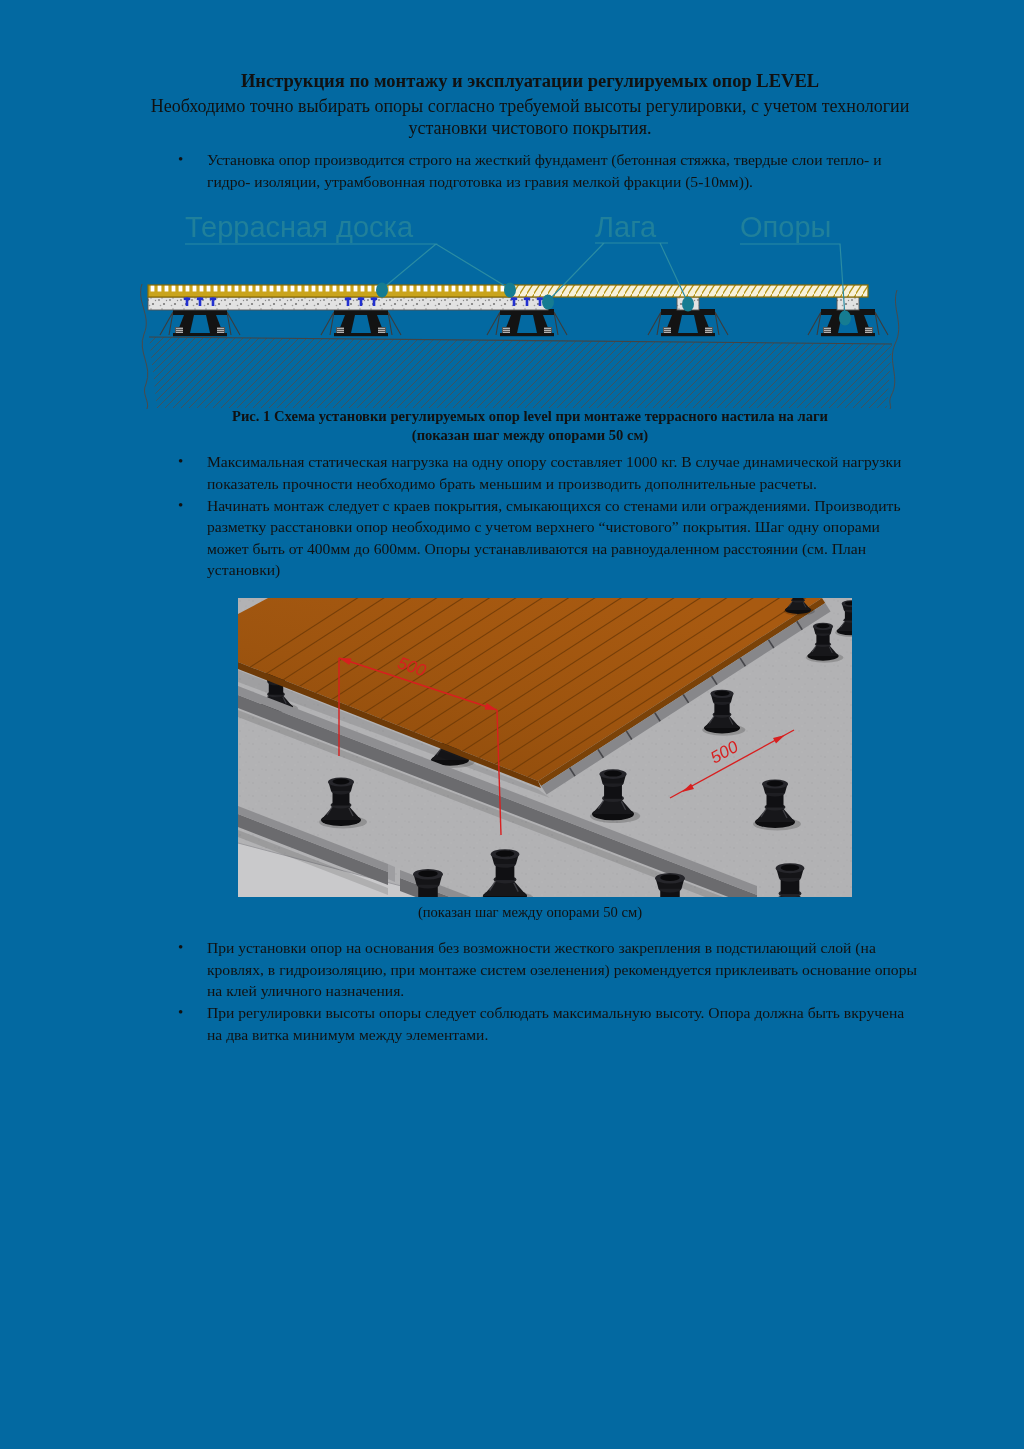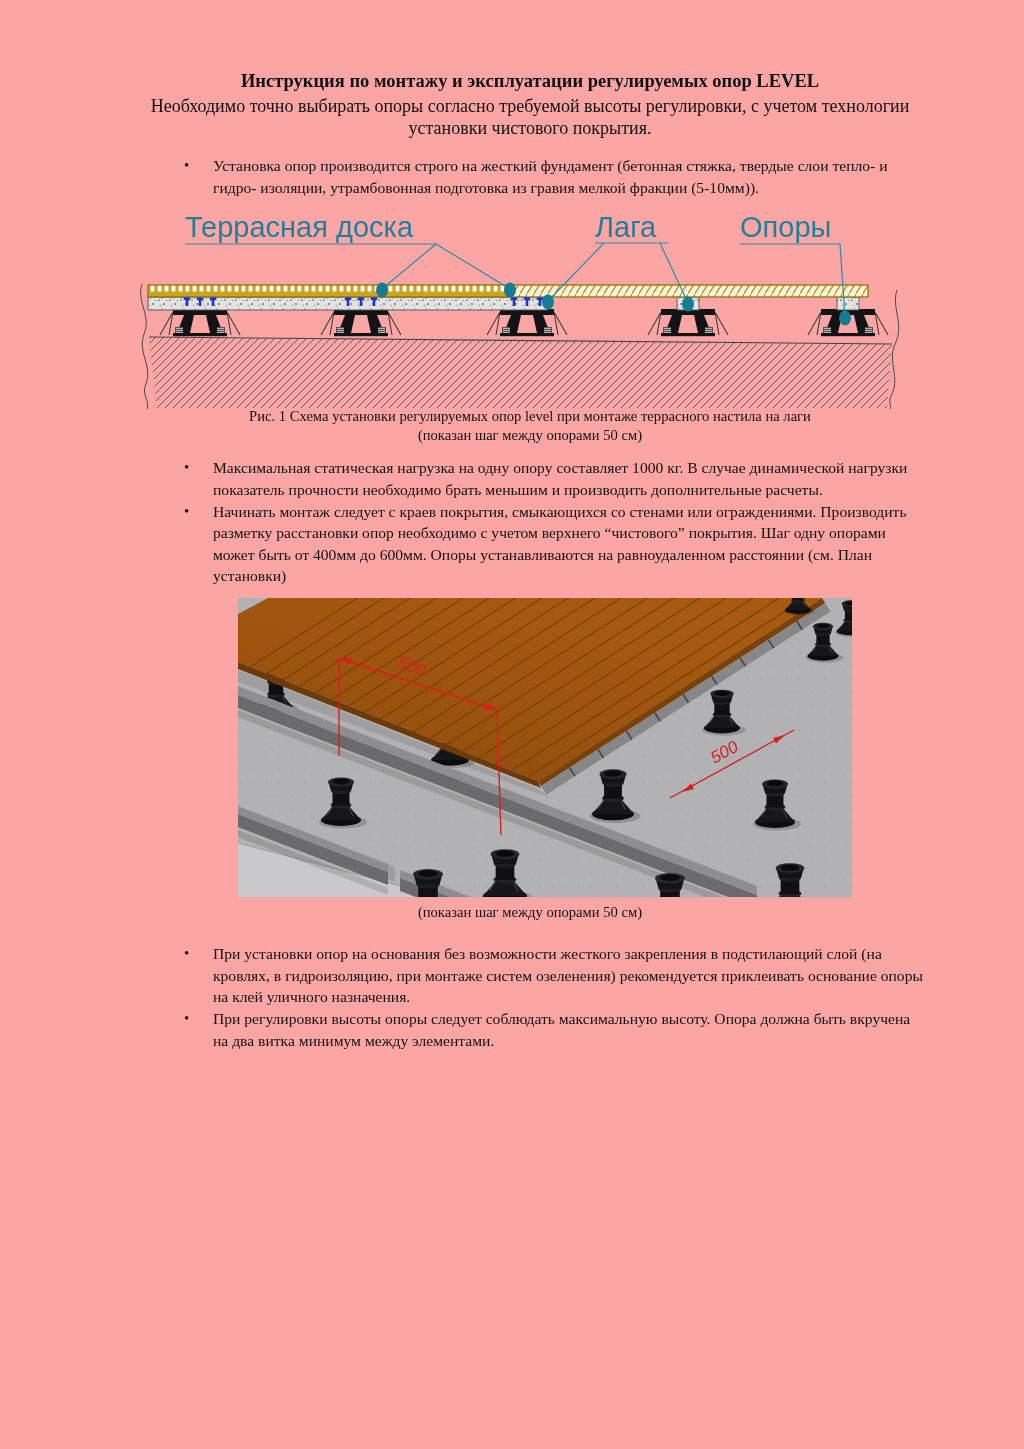--- a/index.html
+++ b/index.html
@@ -1,31 +1,31 @@
 <!DOCTYPE html>
 <html><head>
 <meta charset="utf-8">
 <style>
   html,body{margin:0;padding:0;background:#ffffff;}
-  .page{position:relative;width:1024px;height:1449px;background:#fca5a5;overflow:hidden;
+  .page{position:relative;width:1024px;height:1449px;background:#0369a1;overflow:hidden;
         font-family:"Liberation Serif","DejaVu Serif",serif;color:#111;}
   .title{position:absolute;top:70px;left:130px;width:800px;text-align:center;
          font-size:18.5px;font-weight:bold;line-height:22px;}
   .subtitle{position:absolute;top:95px;left:120px;width:820px;text-align:center;
             font-size:18px;line-height:22px;}
-  .blist{list-style:none;margin:6px;padding:0;}
+  .blist{list-style:none;margin:0;padding:0;}
   .blist li{position:relative;font-size:15.6px;line-height:21.6px;margin:0 0 0.5px 0;text-align:left;}
   .blist li::before{content:"\2022";position:absolute;left:-29px;top:0;font-size:15px;}
   .bullets-1{position:absolute;top:149px;left:207px;width:716px;}
   .bullets-2{position:absolute;top:451px;left:207px;width:716px;}
   .bullets-3{position:absolute;top:937px;left:207px;width:716px;}
   .fig1{position:absolute;top:198px;left:135px;width:790px;height:217px;}
   .fig2{position:absolute;top:598px;left:238px;width:614px;height:299px;}
   .caption{position:absolute;left:120px;width:820px;text-align:center;font-size:14.6px;line-height:19px;}
-  .cap1{top:407px;}
+  .cap1{top:407px;font-weight:bold;}
   .cap2{top:903px;}
   svg{display:block;}
   .callout-text{font-family:"Liberation Sans","DejaVu Sans",sans-serif;font-size:29px;}
   .dim-text{font-family:"Liberation Sans","DejaVu Sans",sans-serif;font-size:17px;font-style:italic;}
 </style>
 </head>
 <body>
 
 <div class="page">
 

